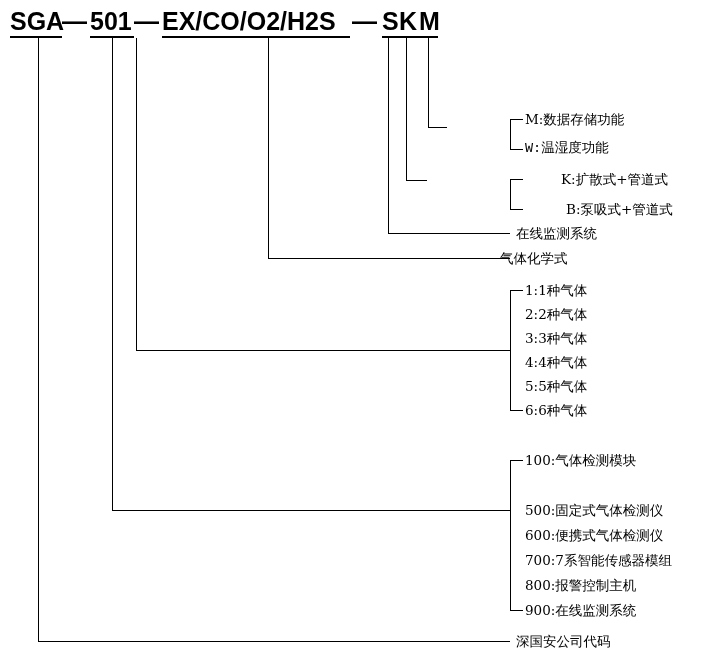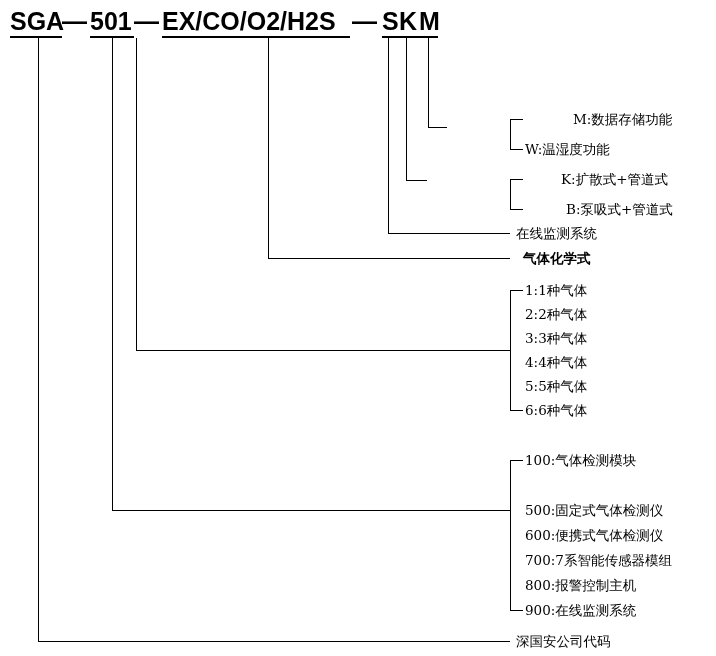--- a/index.html
+++ b/index.html
@@ -109,32 +109,32 @@
 
   <div class="vline" style="left:112px; top:38px;  height:472px;"></div>
   <div class="hline" style="left:112px; top:510px; width:398px;"></div>
 
   <div class="vline" style="left:38px;  top:38px;  height:603px;"></div>
   <div class="hline" style="left:38px;  top:641px; width:472px;"></div>
 
   <div class="vline" style="left:510px; top:119px; height:30px;"></div>
   <div class="hline" style="left:510px; top:119px; width:13px;"></div>
   <div class="hline" style="left:510px; top:149px; width:13px;"></div>
-  <span class="label" style="left:525px; top:111px;margin-left:48px;">M:数据存储功能</span>
-  <span class="label" style="left:525px; top:141px;">W:温湿度功能</span>
+  <span class="label" style="left:525px; top:111px;">M:数据存储功能</span>
+  <span class="label" style="left:525px; top:141px;font-family:Liberation Mono, monospace;">W:温湿度功能</span>
 
   <div class="vline" style="left:510px; top:179px; height:30px;"></div>
   <div class="hline" style="left:510px; top:179px; width:13px;"></div>
   <div class="hline" style="left:510px; top:209px; width:13px;"></div>
   <span class="label" style="left:525px; top:171px;margin-left:36px;">K:扩散式+管道式</span>
   <span class="label" style="left:525px; top:201px;margin-left:41px;">B:泵吸式+管道式</span>
 
   <span class="label" style="left:516px; top:225px;">在线监测系统</span>
 
-  <span class="label" style="left:523px; top:250px;font-weight:bold;">气体化学式</span>
+  <span class="label" style="left:500px; top:250px;">气体化学式</span>
 
   <div class="vline" style="left:510px; top:290px; height:120px;"></div>
   <div class="hline" style="left:510px; top:290px; width:13px;"></div>
   <div class="hline" style="left:510px; top:410px; width:13px;"></div>
   <span class="label" style="left:525px; top:282px;">1:1种气体</span>
   <span class="label" style="left:525px; top:306px;">2:2种气体</span>
   <span class="label" style="left:525px; top:330px;">3:3种气体</span>
   <span class="label" style="left:525px; top:354px;">4:4种气体</span>
   <span class="label" style="left:525px; top:378px;">5:5种气体</span>
   <span class="label" style="left:525px; top:402px;">6:6种气体</span>

